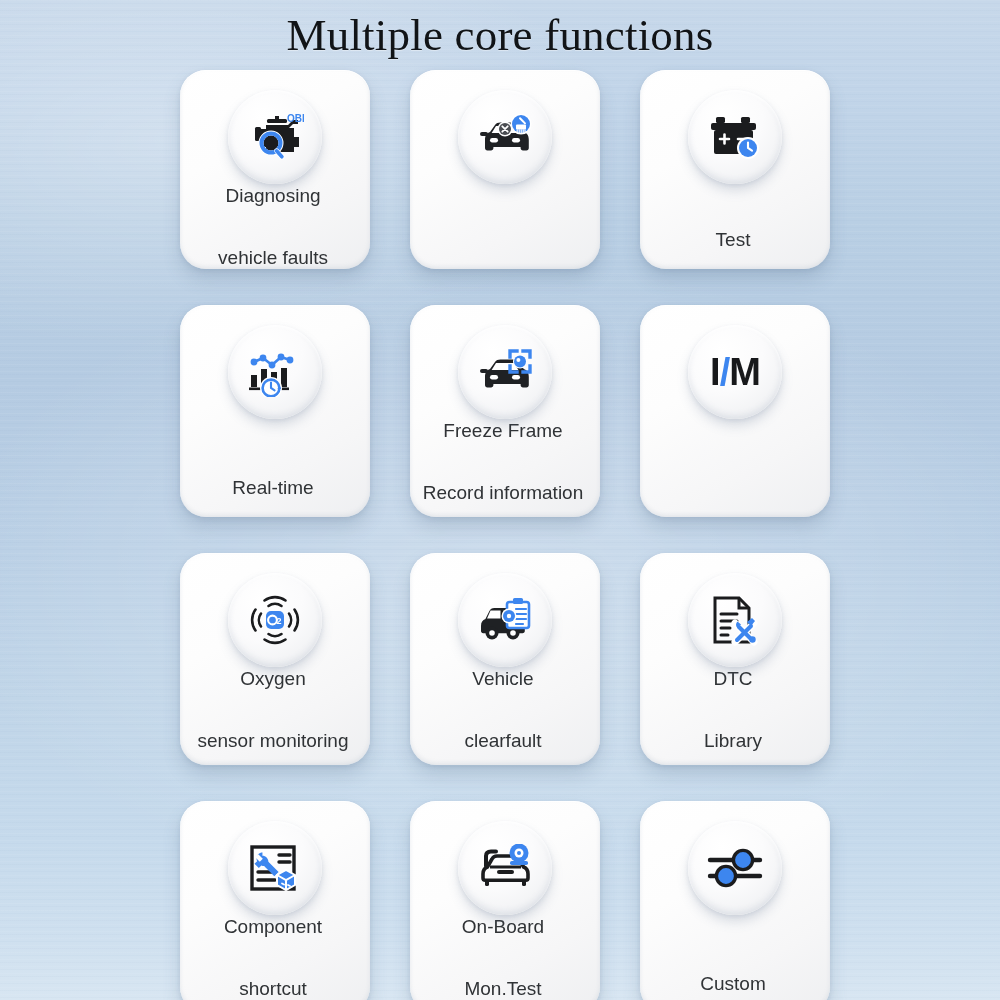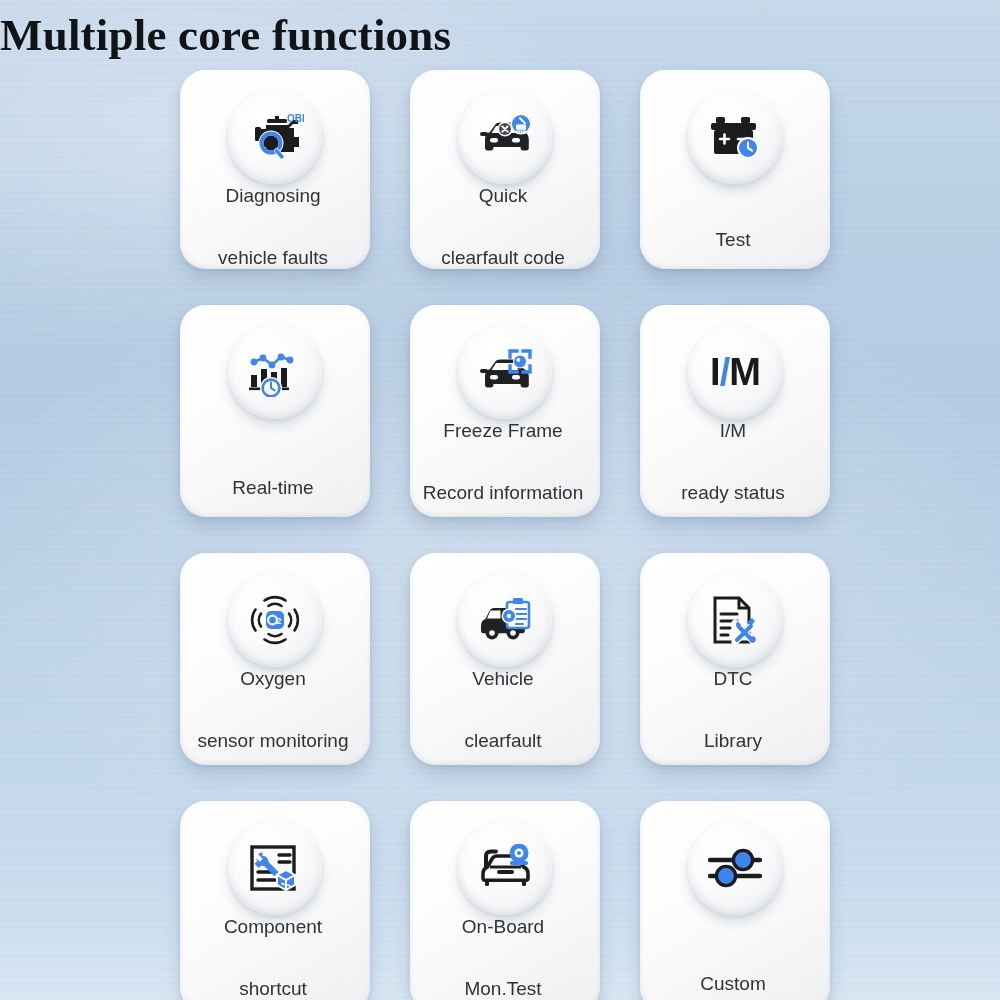--- a/index.html
+++ b/index.html
@@ -42,23 +42,23 @@
     width: 1000px;
     height: 1000px;
   }
 
   
   .title {
     position: absolute;
     top: 9px;
     left: 0;
     width: 1000px;
-    text-align: left;
+    text-align: center;
     font-family: "Liberation Serif", "DejaVu Serif", serif;
-    font-weight: 700;
+    font-weight: 400;
     font-size: 45px;
     letter-spacing: 0.2px;
     color: #111417;
     text-shadow: 0 1px 0 rgba(255,255,255,0.35);
   }
 
   
   .grid {
     position: absolute;
     top: 70px;
@@ -182,24 +182,20 @@
             <circle cx="29" cy="15" r="7.5" fill="#ffffff"></circle>
             <circle cx="29" cy="15" r="6" fill="#4a4d52"></circle>
             <path d="M26.3 12.3l5.4 5.4M31.7 12.3l-5.4 5.4" stroke="#ffffff" stroke-width="1.8" stroke-linecap="round"></path>
             <circle cx="45" cy="10" r="10.5" fill="#ffffff"></circle>
             <circle cx="45" cy="10" r="9" fill="#3d86ef"></circle>
             <rect x="40" y="10.5" width="10" height="5" rx="1" fill="#ffffff"></rect>
             <path d="M41.2 15.8v3M43.2 15.8v3.4M45.2 15.8v3.4M47.2 15.8v3.4M49 15.8v3" stroke="#ffffff" stroke-width="1.2" stroke-linecap="round"></path>
             <path d="M44 4.2l5 5.2" stroke="#ffffff" stroke-width="2" stroke-linecap="round"></path>
           </svg>
         </span>
-      </div>
-      <div class="label">
-        <span>Quick</span>
-        <span class="l2">clearfault code</span>
       </div>
     </div>
 
     <div class="card">
       <div class="disc">
         <span>
           <svg width="56" height="48" viewBox="0 0 56 48">
             <rect x="9" y="4" width="9" height="6" rx="1.6" fill="#1b1c1e"></rect>
             <rect x="34" y="4" width="9" height="6" rx="1.6" fill="#1b1c1e"></rect>
             <rect x="4" y="10" width="45" height="7" rx="2" fill="#1b1c1e"></rect>
@@ -270,24 +266,20 @@
     </div>
 
     <div class="card tall">
       <div class="disc">
         <span class="im-text">
           <span>I</span>
           <span class="slash">/</span>
           <span>M</span>
         </span>
       </div>
-      <div class="label">
-        <span>I/M</span>
-        <span class="l2">ready status</span>
-      </div>
     </div>
 
     <div class="card tall">
       <div class="disc">
         <span>
           <svg width="58" height="58" viewBox="0 0 58 58">
             <rect x="20" y="20" width="18" height="18" rx="5" fill="#3d86ef"></rect>
             <circle cx="26.5" cy="29" r="4.4" fill="none" stroke="#ffffff" stroke-width="2.1"></circle>
             <text x="30.5" y="33" font-family="Liberation Sans, sans-serif" font-size="9" font-weight="700" fill="#ffffff">2</text>
             <path d="M15 22.5a11 11 0 0 0 0 13" stroke="#1b1c1e" stroke-width="2.6" fill="none" stroke-linecap="round"></path>

